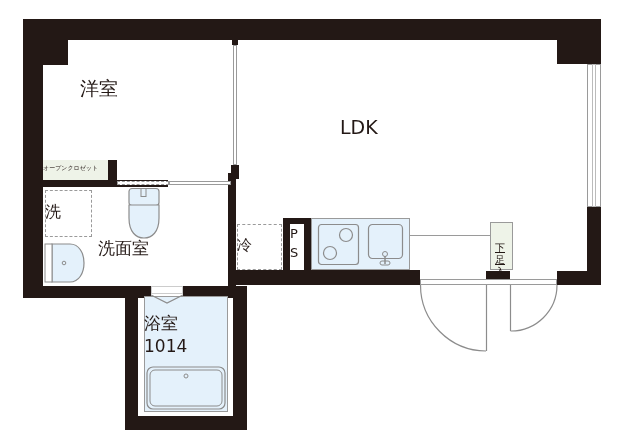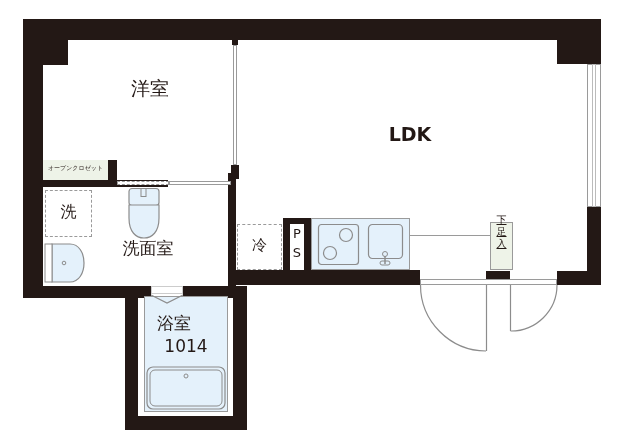--- a/index.html
+++ b/index.html
@@ -1,19 +1,19 @@
 <!DOCTYPE html>
 <html><head>
 <meta charset="utf-8">
 <style>
   html,body{margin:0;padding:0;background:#fff;}
   body{width:640px;height:447px;position:relative;overflow:hidden;font-family:"DejaVu Sans","Liberation Sans",sans-serif;color:#231815;}
   .plan{position:absolute;left:0;top:0;width:640px;height:447px;}
   .w{position:absolute;background:#231815;}
-  .lbl{position:absolute;text-align:center;line-height:1.25;color:#231815;}
+  .lbl{position:absolute;text-align:left;line-height:1.25;color:#231815;}
   .room-lbl{font-size:19px;}
   .room-lbl-lg{font-size:19px;}
   .fix{position:absolute;}
   .dash{position:absolute;border:1.5px dashed #9a9a9a;box-sizing:border-box;background:#fff;}
   .win{position:absolute;border:1px solid #9a9a9a;box-sizing:border-box;background:#fff;}
   svg{position:absolute;overflow:visible;}
 </style>
 </head>
 <body>
 
@@ -66,39 +66,39 @@
   </svg>
   <svg style="left:368px;top:224px;" width="36" height="42">
     <rect x="0.5" y="0.5" width="34" height="34" rx="4" fill="none" stroke="#8c8c8c" stroke-width="1.2"></rect>
     <circle cx="17" cy="30" r="2.5" fill="none" stroke="#8c8c8c" stroke-width="1"></circle>
     <line x1="17" y1="32" x2="17" y2="40" stroke="#8c8c8c" stroke-width="1.5"></line>
     <rect x="12" y="37" width="10" height="4" rx="2" fill="none" stroke="#8c8c8c" stroke-width="1"></rect>
   </svg>
 
   <div class="win" style="left:410px;top:235px;width:80px;height:1px;border:none;border-top:1px solid #9a9a9a;"></div>
   <div class="fix" style="left:490px;top:222px;width:23px;height:48px;background:#eef3e8;border:1.5px solid #9a9a9a;box-sizing:border-box;"></div>
-  <div class="lbl" style="left:495px;top:214px;width:13px;font-size:10px;line-height:1.2;word-break:break-all;text-decoration:underline;">下足入</div>
+  <div class="lbl" style="left:495px;top:242px;width:13px;font-size:10px;line-height:1.2;word-break:break-all;text-decoration:underline;">下足入</div>
 
   <div class="win" style="left:420px;top:279px;width:137px;height:6px;border-color:#9a9a9a;"></div>
 
   <svg style="left:420px;top:285px;" width="70" height="70">
     <path d="M0.5 0 A66 66 0 0 0 66 66" fill="none" stroke="#8c8c8c" stroke-width="1.2"></path>
     <line x1="66.5" y1="0" x2="66.5" y2="66" stroke="#8c8c8c" stroke-width="1.2"></line>
   </svg>
   <svg style="left:510px;top:285px;" width="50" height="50">
     <line x1="0.5" y1="0" x2="0.5" y2="46" stroke="#8c8c8c" stroke-width="1.2"></line>
     <path d="M0.5 46 A46 46 0 0 0 47 0" fill="none" stroke="#8c8c8c" stroke-width="1.2"></path>
   </svg>
 
   <div class="lbl room-lbl" style="left:80px;top:77px;width:140px;">洋室</div>
 
   <div class="fix" style="left:43px;top:160px;width:65px;height:20px;background:#eef3e8;"></div>
   <div class="lbl" style="left:43px;top:164px;width:65px;font-size:6px;">オープンクロゼット</div>
 
-  <div class="lbl room-lbl-lg" style="left:340px;top:123px;width:140px;font-weight:bold;">LDK</div>
+  <div class="lbl room-lbl-lg" style="left:340px;top:116px;width:140px;">LDK</div>
 
   <div class="dash" style="left:45px;top:190px;width:47px;height:47px;"></div>
   <div class="lbl" style="left:45px;top:202px;width:47px;font-size:16px;">洗</div>
   <svg style="left:128px;top:188px;" width="34" height="52">
     <rect x="1" y="0.5" width="30" height="17" rx="3" fill="#e4f1fb" stroke="#8c8c8c" stroke-width="1.2"></rect>
     <rect x="13" y="0.5" width="5" height="8" fill="none" stroke="#8c8c8c" stroke-width="1"></rect>
     <path d="M1 17 L1 30 C1 44 8 50 16 50 C24 50 31 44 31 30 L31 17 Z" fill="#e4f1fb" stroke="#8c8c8c" stroke-width="1.2"></path>
   </svg>
   <svg style="left:44px;top:243px;" width="42" height="42">
     <path d="M8 1 L26 1 C35 1 40 10 40 20 C40 30 35 39 26 39 L8 39 Z" fill="#e4f1fb" stroke="#8c8c8c" stroke-width="1.2"></path>

